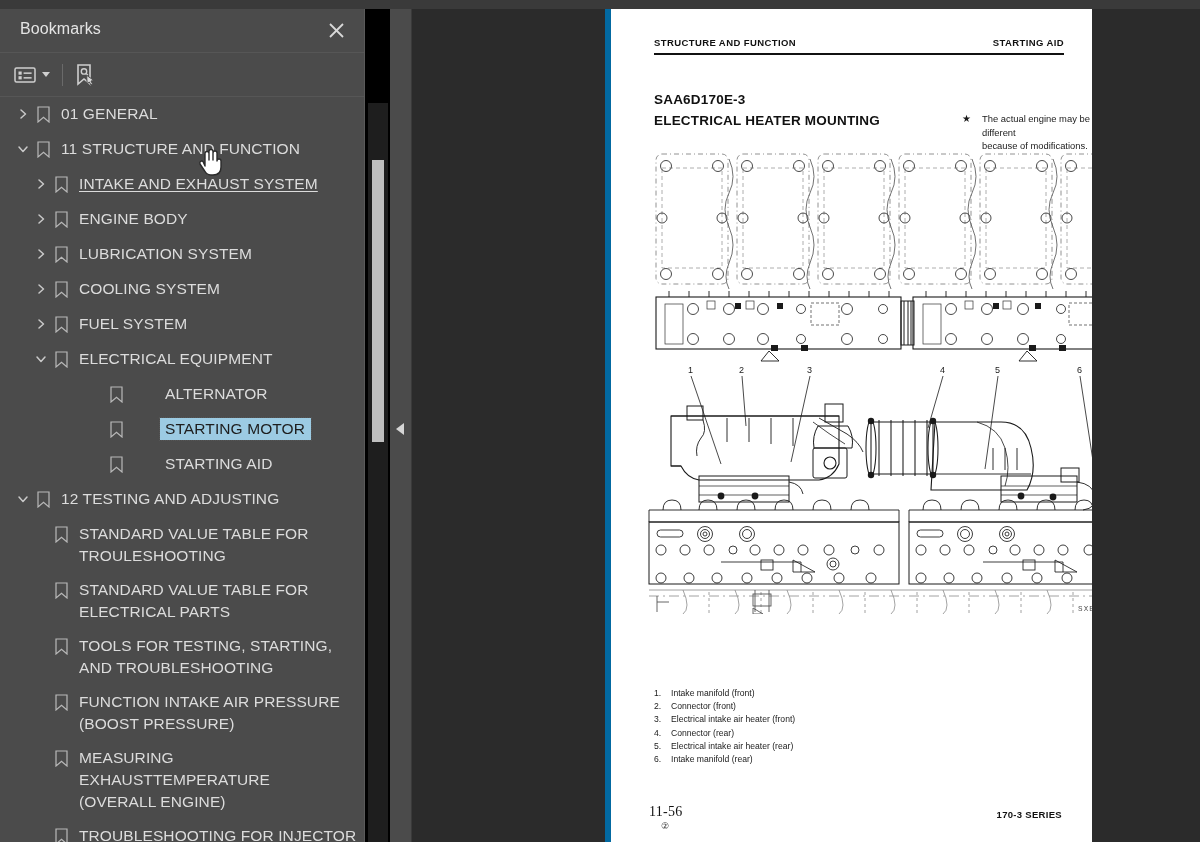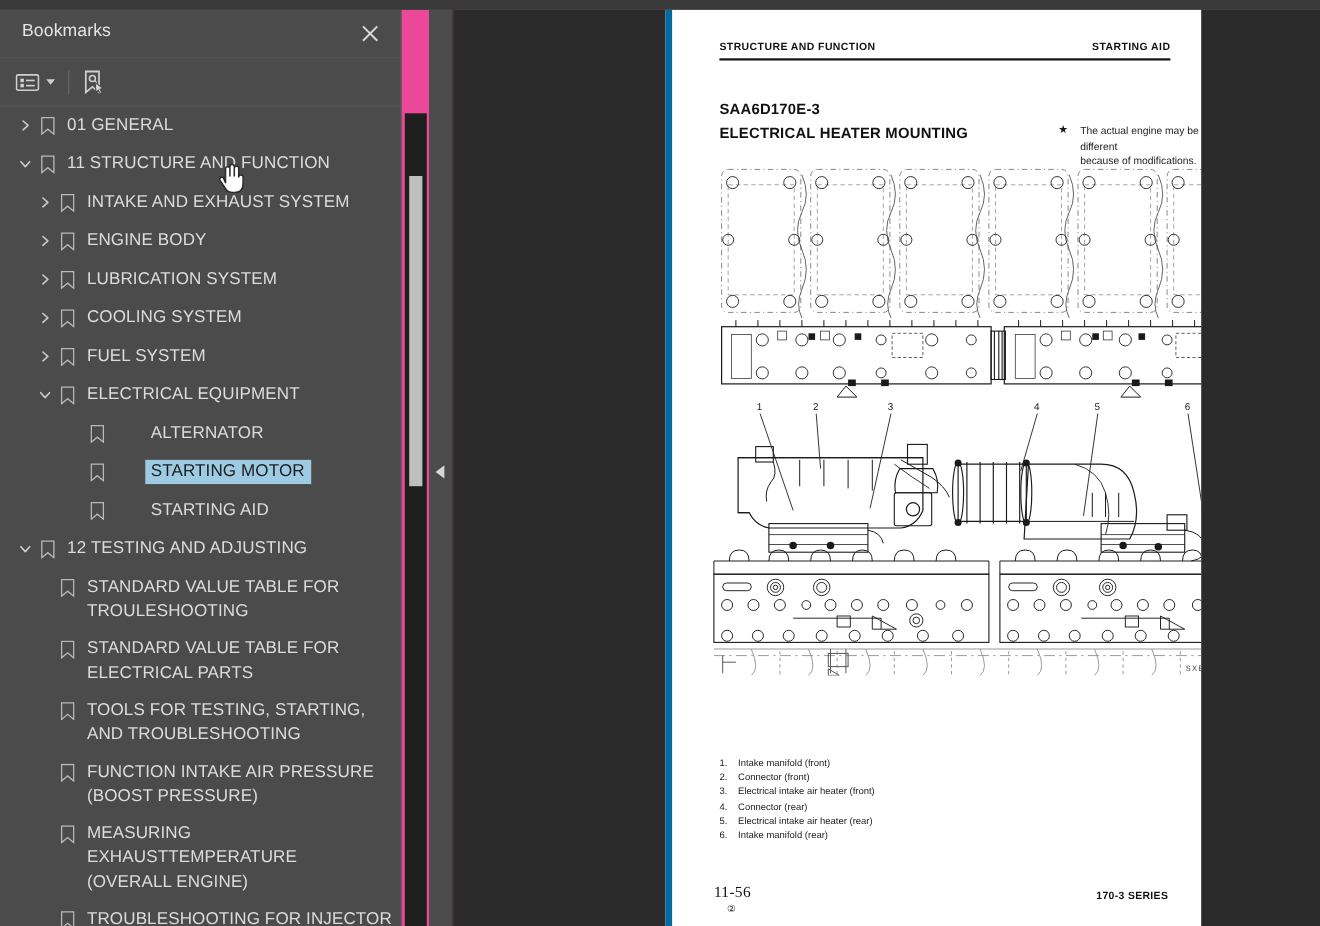--- a/index.html
+++ b/index.html
@@ -6,21 +6,21 @@
   * { box-sizing: border-box; margin: 0; padding: 0; }
   html, body {
     width: 1200px; height: 842px;
     overflow: hidden;
     background: #2b2b2b;
     font-family: "Liberation Sans", sans-serif;
   }
   #app {
     position: relative;
     width: 1200px; height: 842px;
-    background: #ec4899;
+    background: #000000;
   }
 
   
   .top-strip {
     position: absolute; left: 0; top: 0;
     width: 1200px; height: 9px;
     background: #3a3a3a;
   }
 
   
@@ -97,37 +97,37 @@
     display: flex; align-items: center; justify-content: center;
   }
   .bm-label {
     font-size: 15.5px;
     line-height: 22px;
     color: #dcdcdc;
     padding-left: 7px;
     letter-spacing: .1px;
     white-space: pre-line;
   }
-  .bm-row.underlined .bm-label { text-underline-offset: 2px; }
+  .bm-row.underlined .bm-label { text-decoration: underline; text-underline-offset: 2px; }
   .bm-row.selected {
     background: transparent;
   }
   .bm-row.selected .bm-label {
     background: #9ccbe3;
     color: #1d1d1d;
     outline: 1px dotted #555;
     padding-left: 5px; padding-right: 6px;
     margin-left: 2px;
     display: inline-block;
   }
 
   
   .lvl0 { padding-left: 14px; }
   .lvl1 { padding-left: 32px; }
-  .lvl2 { padding-left: 28px; gap: 31px; }
+  .lvl2 { padding-left: 56px; gap: 31px; }
 
   
   .sb-track {
     position: absolute;
     left: 368px; top: 103px;
     width: 20px; height: 739px;
     background: #1e1e1e;
   }
   .sb-thumb {
     position: absolute;

